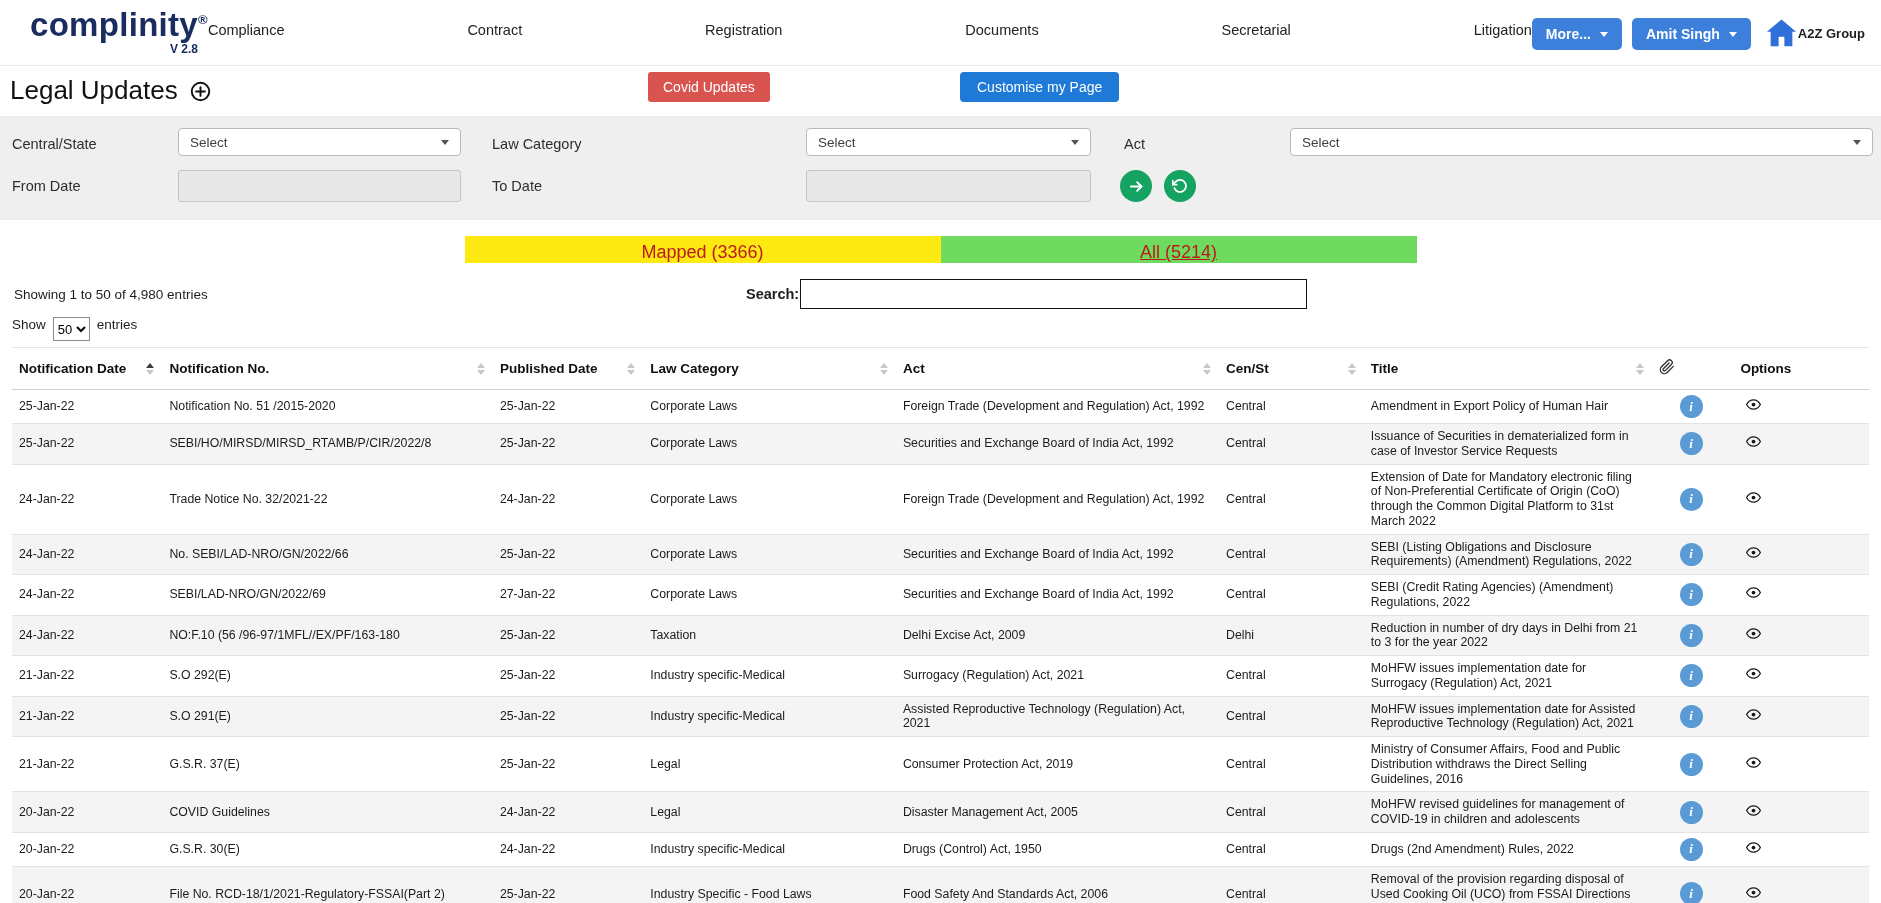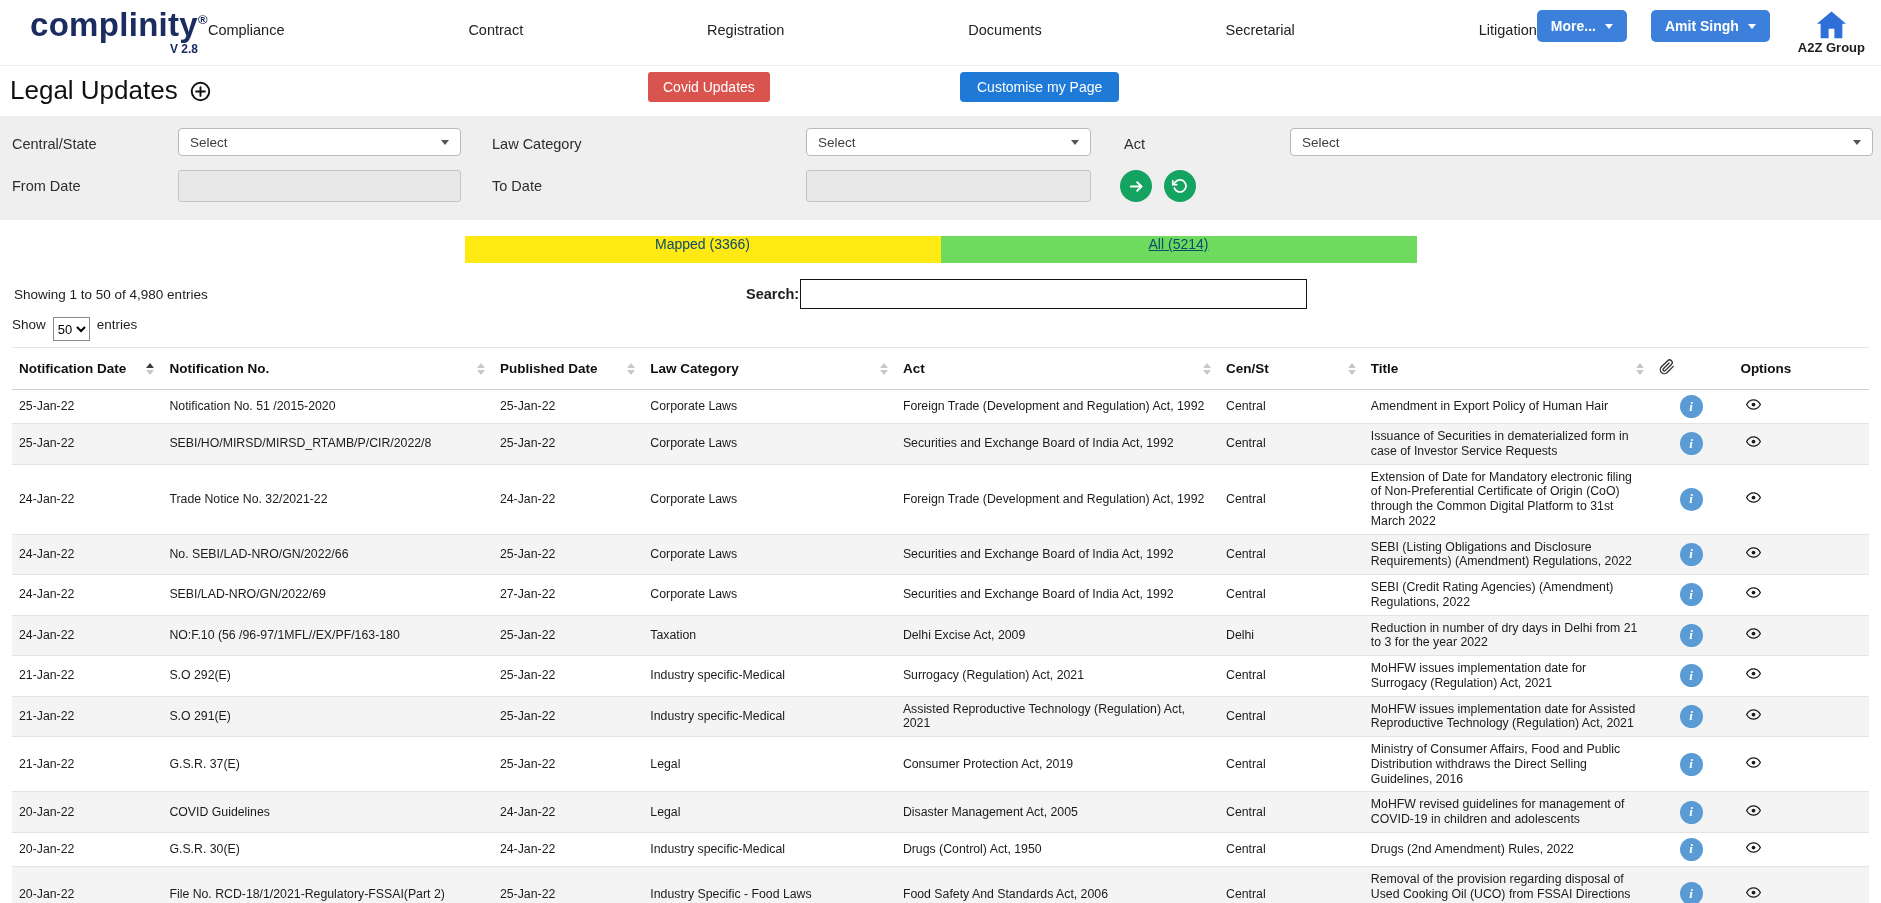--- a/index.html
+++ b/index.html
@@ -7,24 +7,24 @@
   body{font-family:"Liberation Sans",sans-serif;background:#fff;color:#1d1d1d;position:relative}
 
   
   .topbar{display:flex;align-items:flex-start;height:66px;padding:8px 16px 0 30px;border-bottom:1px solid #ececec}
   .logo-block{cursor:pointer}
   .logo-line{font-weight:bold;font-size:33px;line-height:1;color:var(--logo-navy,#1b2d60);letter-spacing:.3px}
   .logo-reg{font-size:13px;vertical-align:super;font-weight:bold}
   .logo-version{font-size:12px;font-weight:bold;color:var(--logo-navy,#1b2d60);text-align:right;padding-right:10px;margin-top:1px}
   .main-nav{flex:1;display:flex;justify-content:space-between;gap:44px;margin-top:14px;font-size:14.5px;color:#222}
   .nav-item{cursor:pointer;white-space:nowrap}
-  .header-right{display:flex;align-items:flex-start;gap:24px;margin-top:2px}
+  .header-right{display:flex;align-items:flex-start;gap:10px;margin-top:10px}
   .blue-btn{display:inline-flex;align-items:center;gap:9px;background:var(--accent-blue,#3c80dc);color:#fff;border:none;border-radius:5px;padding:8px 14px;font-size:14px;font-weight:bold;font-family:inherit;cursor:pointer}
   .caret-down{width:0;height:0;border-left:4.5px solid transparent;border-right:4.5px solid transparent;border-top:5px solid #fff}
-  .home-col{display:flex;flex-direction:column;align-items:center;margin-left:4px}
+  .home-col{display:flex;align-items:center;margin-left:4px}
   .home-icon{line-height:0;cursor:pointer}
   .group-name{font-size:13px;font-weight:bold;color:#1d1d1d;margin-top:1px;white-space:nowrap}
 
   
   .title-row{position:relative;height:46px;display:flex;align-items:center;padding:2px 16px 0 10px}
   .title-left{display:flex;align-items:center;gap:12px}
   .page-title{font-size:26px;font-weight:normal;color:#101010}
   .plus-icon{line-height:0;cursor:pointer;margin-top:3px}
   .covid-btn{position:absolute;left:648px;top:6px;background:var(--covid-red,#d9534f);color:#fff;border:none;border-radius:3px;padding:7px 15px;font-size:14px;font-family:inherit;cursor:pointer}
   .customise-btn{position:absolute;left:960px;top:6px;background:var(--customise-blue,#1e7ad6);color:#fff;border:none;border-radius:4px;padding:7px 17px;font-size:14px;font-family:inherit;cursor:pointer}
@@ -38,21 +38,21 @@
   .pos-l1{left:12px}.pos-l2{left:492px}.pos-l3{left:1124px}
   .fselect{position:absolute;top:0;height:28px;background:#fff;border:1px solid #b9b9b9;border-radius:4px;display:flex;align-items:center;justify-content:space-between;padding:0 11px;font-size:13.5px;color:#3f3f3f;cursor:pointer}
   .pos-s1{left:178px;width:283px}.pos-s2{left:806px;width:285px}.pos-s3{left:1290px;width:583px}
   .sel-caret{width:0;height:0;border-left:4.5px solid transparent;border-right:4.5px solid transparent;border-top:5px solid #555}
   .fdate{position:absolute;top:0;height:32px;background:#e8e8e8;border:1px solid #c4c4c4;border-radius:3px;font-size:14px;padding:0 8px;font-family:inherit}
   .round-btn{position:absolute;top:0;width:32px;height:32px;border-radius:50%;border:none;background:var(--action-green,#15a362);display:flex;align-items:center;justify-content:center;cursor:pointer;line-height:0}
   .pos-go{left:1120px}.pos-reset{left:1164px}
 
   
   .tabbar{margin:16px auto 0;width:952px;height:27px;display:flex}
-  .tab{flex:1;display:flex;align-items:flex-start;justify-content:center;font-size:14px;color:#0c4a6e;cursor:pointer}
+  .tab{flex:1;display:flex;align-items:flex-end;justify-content:center;font-size:18px;color:#b91c1c;cursor:pointer}
   .tab-mapped{background:var(--mapped-yellow,#ffe912)}
   .tab-all{background:var(--all-green,#6fdb5e)}
   .all-link{text-decoration:underline}
 
   
   .table-zone{padding:0 12px}
   .controls-top{position:relative;height:42px;margin-top:12px}
   .showing{position:absolute;left:2px;top:12px;font-size:13.5px;color:#1d1d1d}
   .search-box{position:absolute;left:734px;top:4px;display:flex;align-items:center;gap:1px}
   .search-box label{font-size:14.5px;font-weight:bold;color:#1d1d1d}

